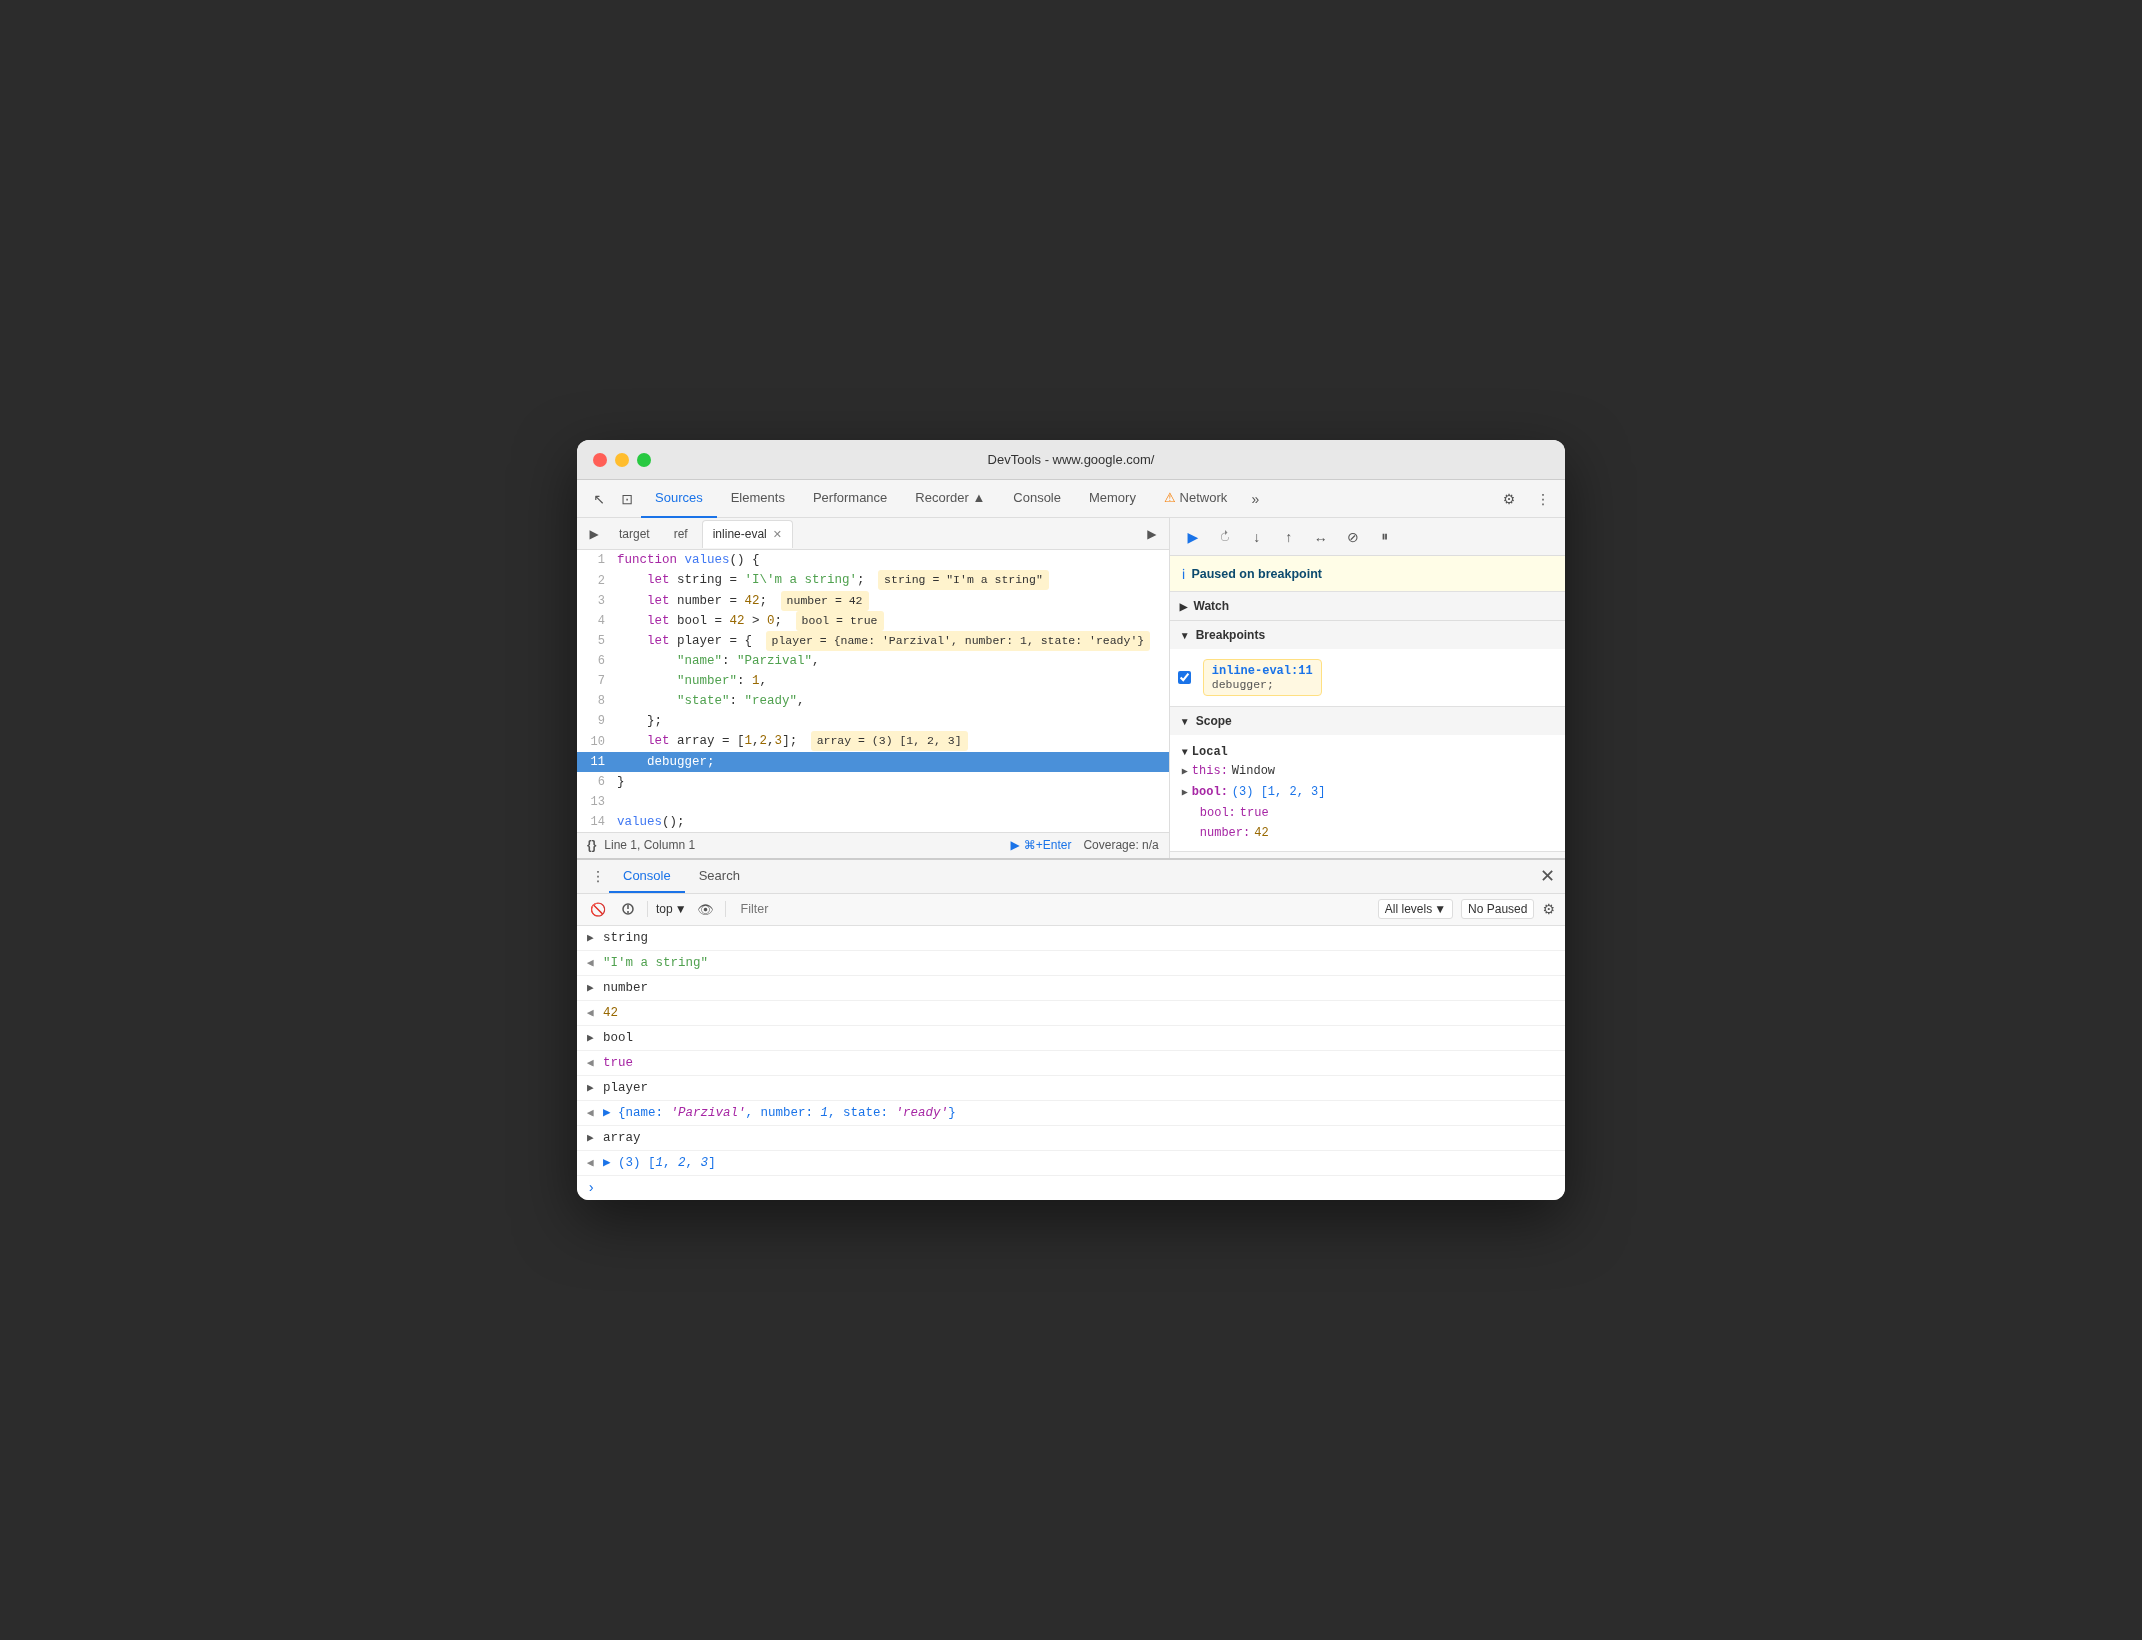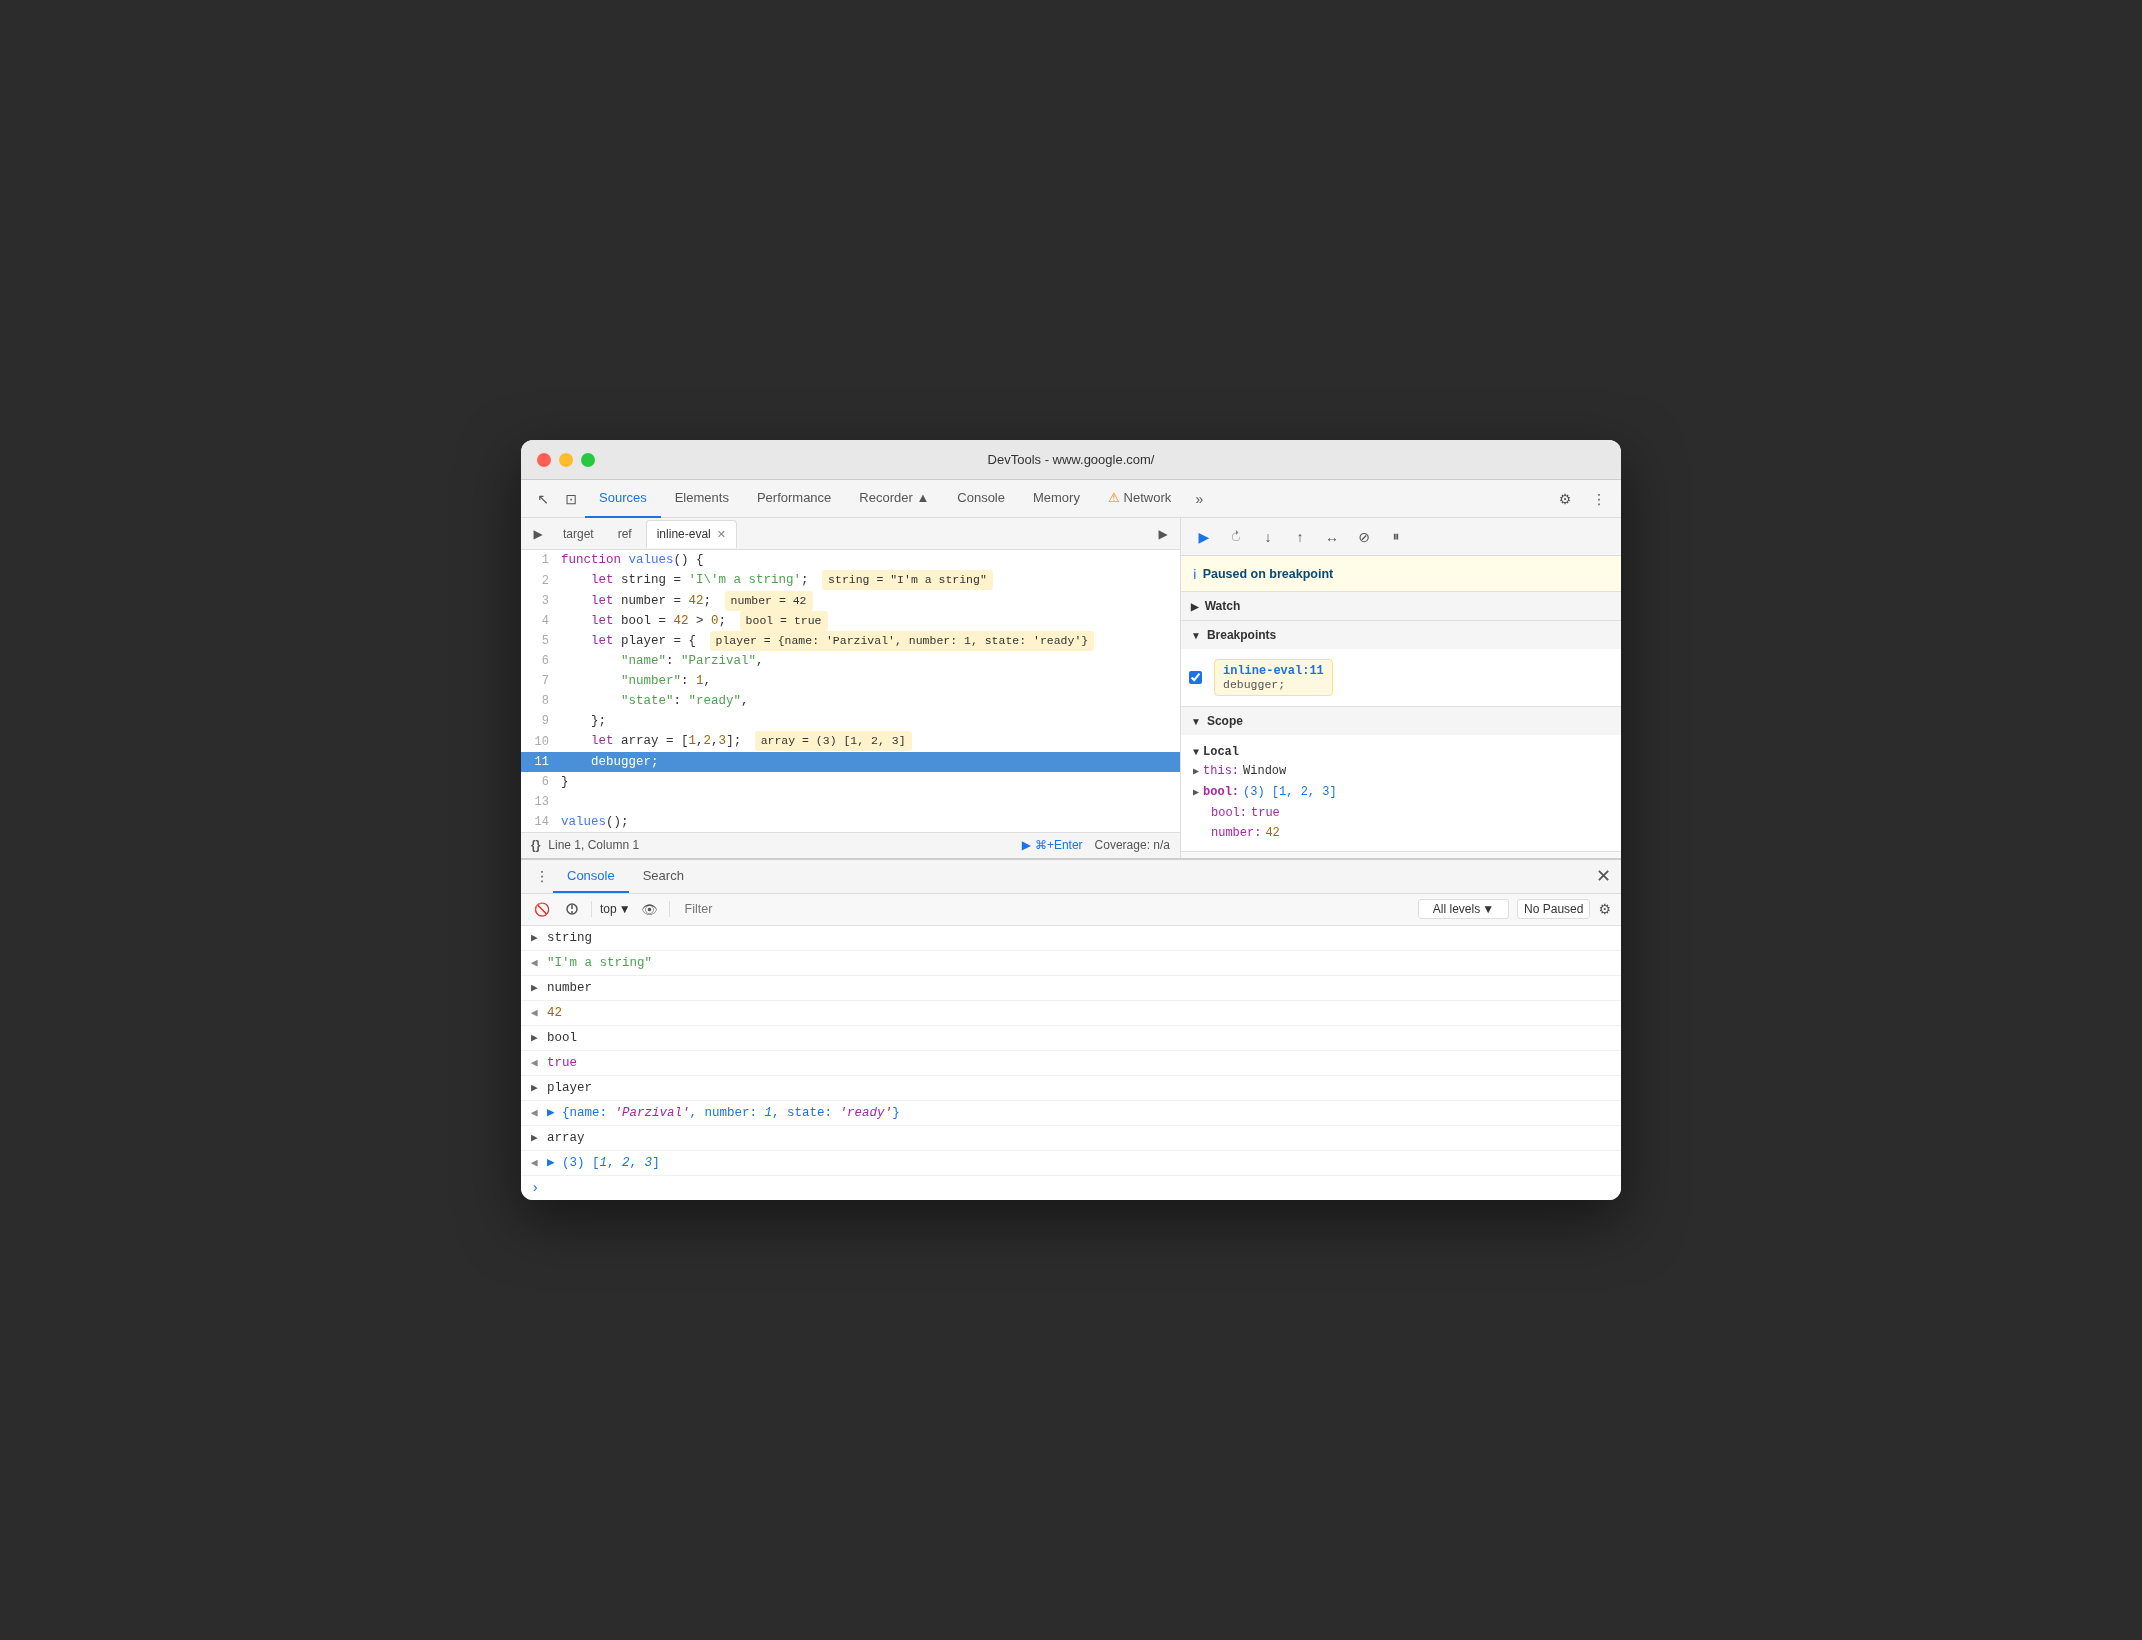--- a/index.html
+++ b/index.html
@@ -6,21 +6,21 @@
     body {
       font-family: -apple-system, BlinkMacSystemFont, 'Segoe UI', sans-serif;
       background: #2c2c2c;
       display: flex;
       justify-content: center;
       align-items: center;
       min-height: 100vh;
       padding: 20px;
     }
     .window {
-      width: 1100px;
+      width: 988px;
       background: #f0f0f0;
       border-radius: 12px;
       box-shadow: 0 20px 60px rgba(0,0,0,0.5);
       overflow: hidden;
       display: flex;
       flex-direction: column;
     }
     
     .titlebar {
       background: #e8e8e8;
@@ -411,21 +411,21 @@
       background: transparent;
       font-size: 12.5px;
       color: #333;
       padding: 2px 6px;
     }
     .console-levels {
       font-size: 12px;
       color: #333;
       cursor: pointer;
       display: flex; align-items: flex-start; gap: 2px;
-      padding: 2px 14px;
+      padding: 2px 6px;
       border: 1px solid #ddd;
       border-radius: 3px;
       background: #fff;
     }
     .console-issues {
       font-size: 12px;
       color: #333;
       cursor: pointer;
       padding: 2px 6px;
       border: 1px solid #ddd;

